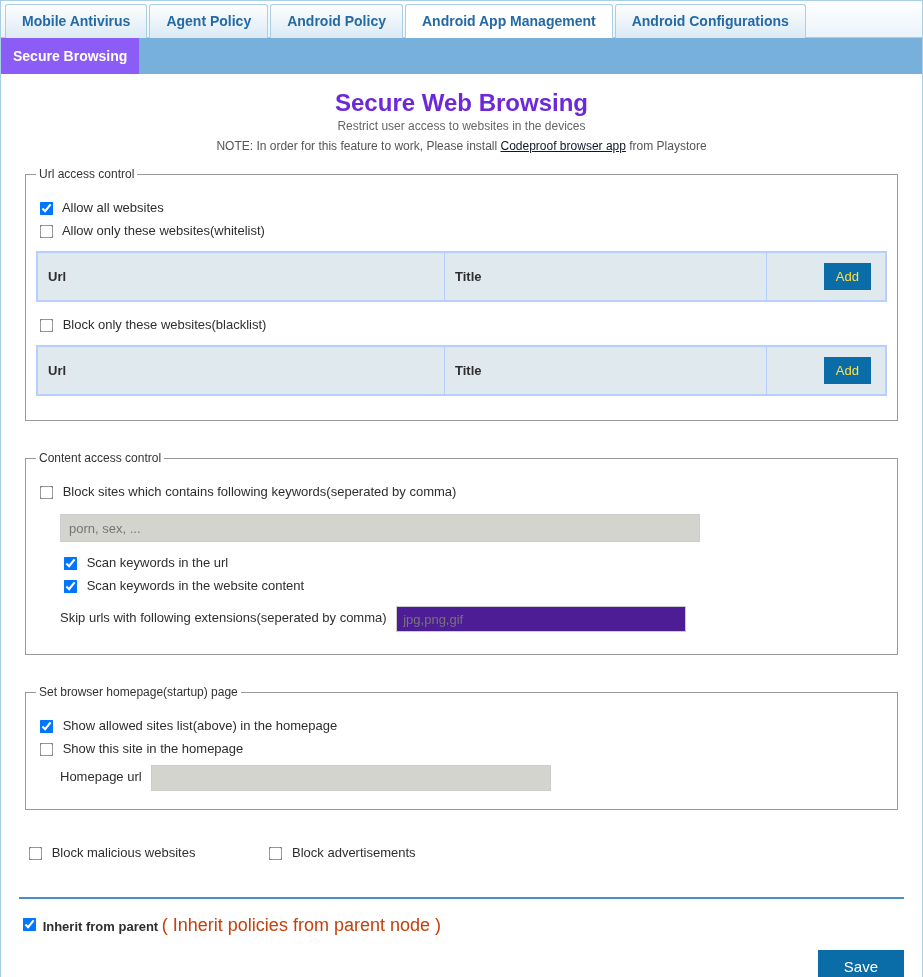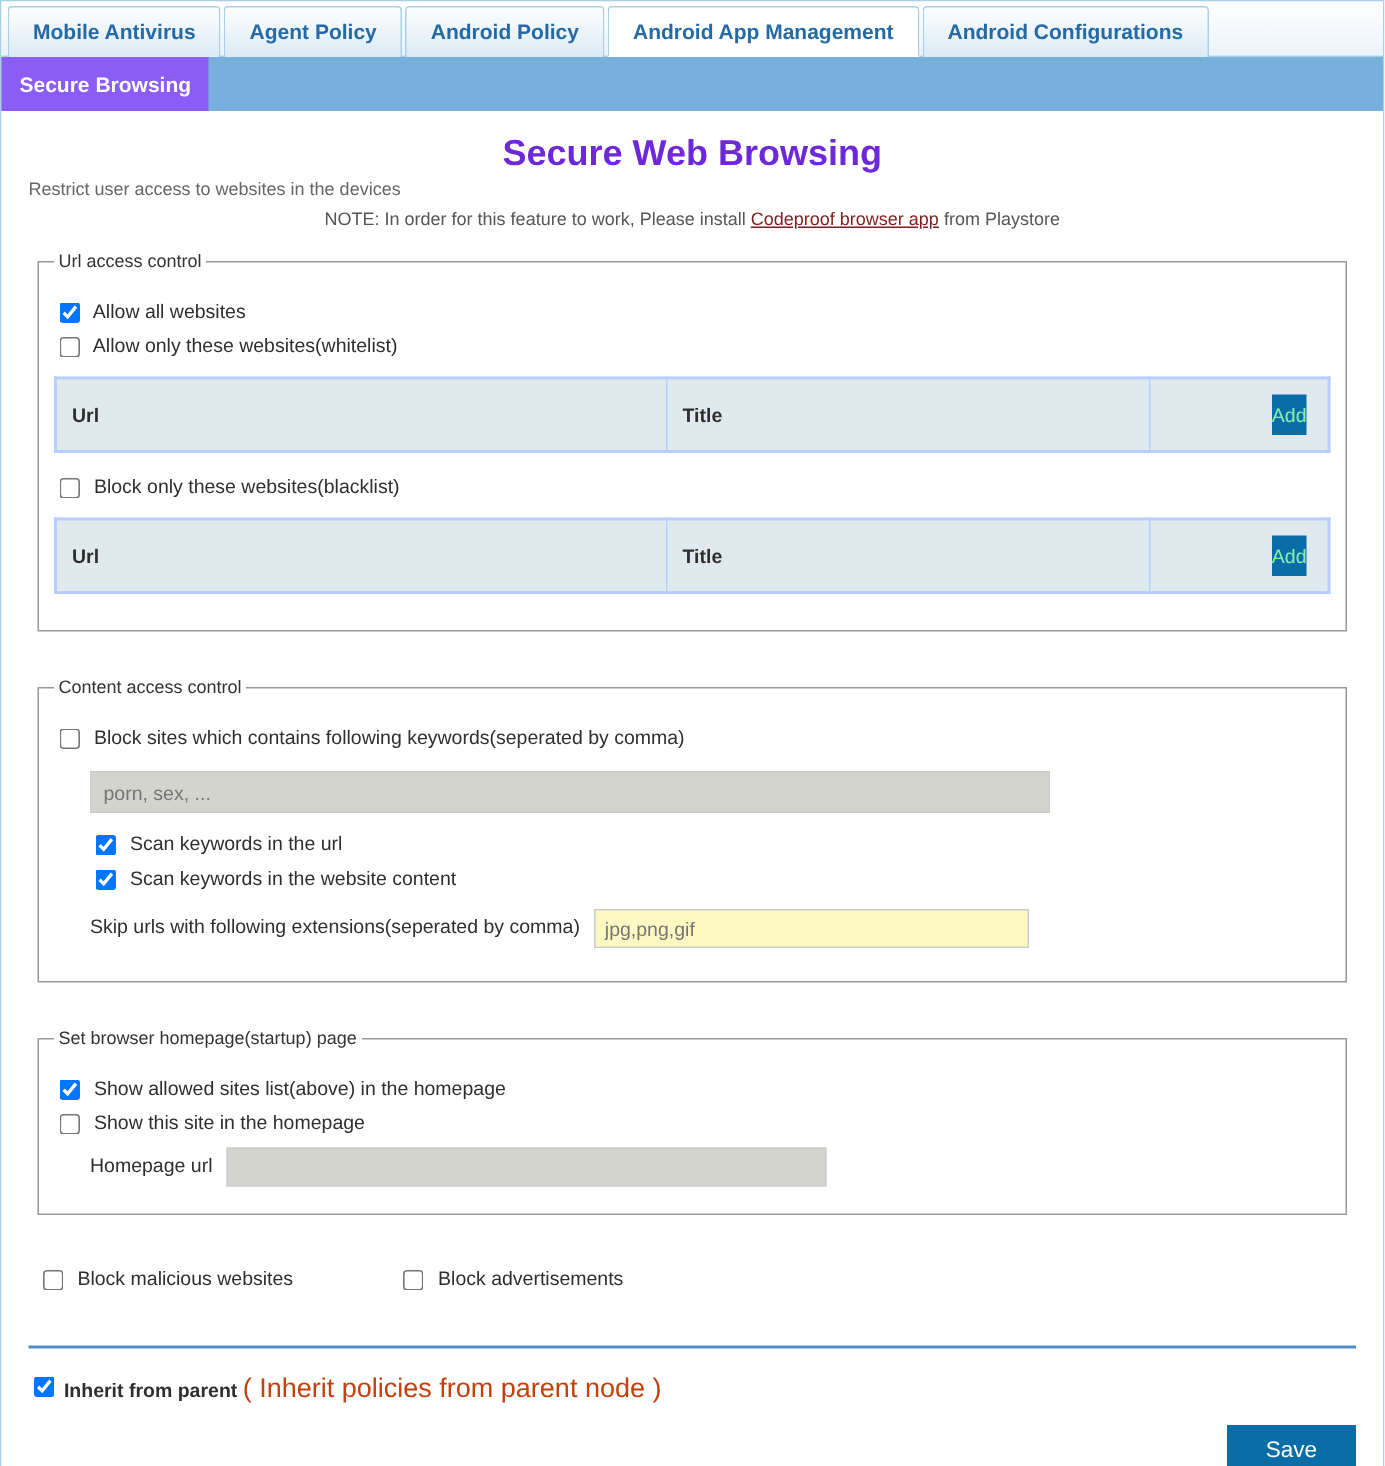--- a/index.html
+++ b/index.html
@@ -58,30 +58,31 @@
     background: #fff;
   }
   .page-title {
     text-align: center;
     font-size: 24px;
     font-weight: bold;
     color: #6d28d9;
     margin: 5px 0 2px 0;
   }
   .page-subtitle {
+    text-align: center;
     font-size: 12px;
     color: #666;
   }
   .page-note {
     text-align: center;
     font-size: 12px;
     color: #555;
     margin-top: 6px;
   }
-  .page-note a { color: #7f1d1d; text-decoration: underline; }
+  .page-note a { color: #0f172a; text-decoration: underline; }
   .enable-row {
     margin: 24px 0 24px 6px;
   }
   .enable-row label { font-weight: bold; font-size: 13px; }
   fieldset {
     border: 1px solid #999;
     margin: 14px 6px 30px 6px;
     padding: 14px 10px 18px 10px;
   }
   legend {
@@ -109,23 +110,23 @@
     background: #e0e9ee;
     font-weight: bold;
   }
   .url-table th.add-cell {
     text-align: right;
     width: 120px;
     padding-right: 14px;
   }
   .btn-add {
     background: #0b6da8;
-    color: #86efac;
+    color: #fde047;
     border: none;
-    padding: 6px 0;
+    padding: 6px 12px;
     font-size: 13px;
     cursor: pointer;
   }
   .nested {
     margin-left: 24px;
     margin-top: 6px;
   }
   .gray-input {
     background: #d4d4cf;
     border: 1px solid #ccc;
@@ -134,21 +135,21 @@
     padding: 4px 8px;
     font-size: 13px;
     color: #888;
     margin-top: 6px;
   }
   .inline-label {
     font-size: 13px;
     margin-right: 6px;
   }
   .ext-input {
-    background: #fef9c3;
+    background: #4c1d95;
     border: 1px solid #ccc;
     width: 290px;
     height: 26px;
     padding: 3px 6px;
     font-size: 13px;
     color: #888;
     vertical-align: middle;
   }
   .home-input {
     background: #d4d4cf;

